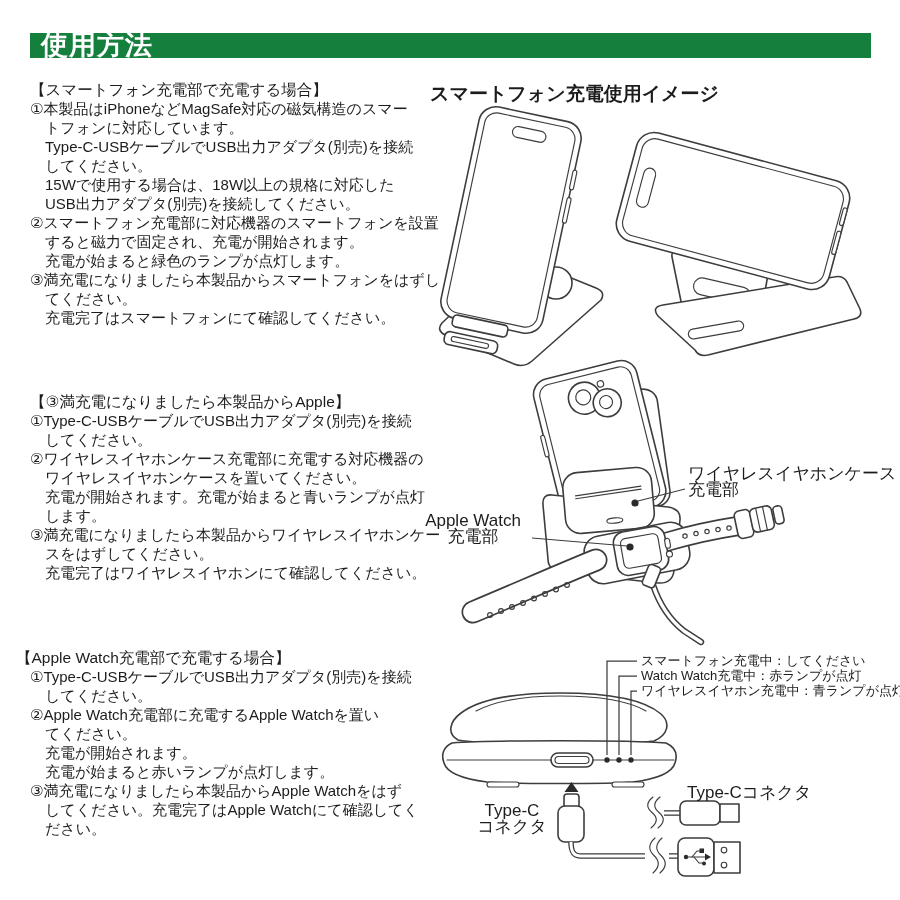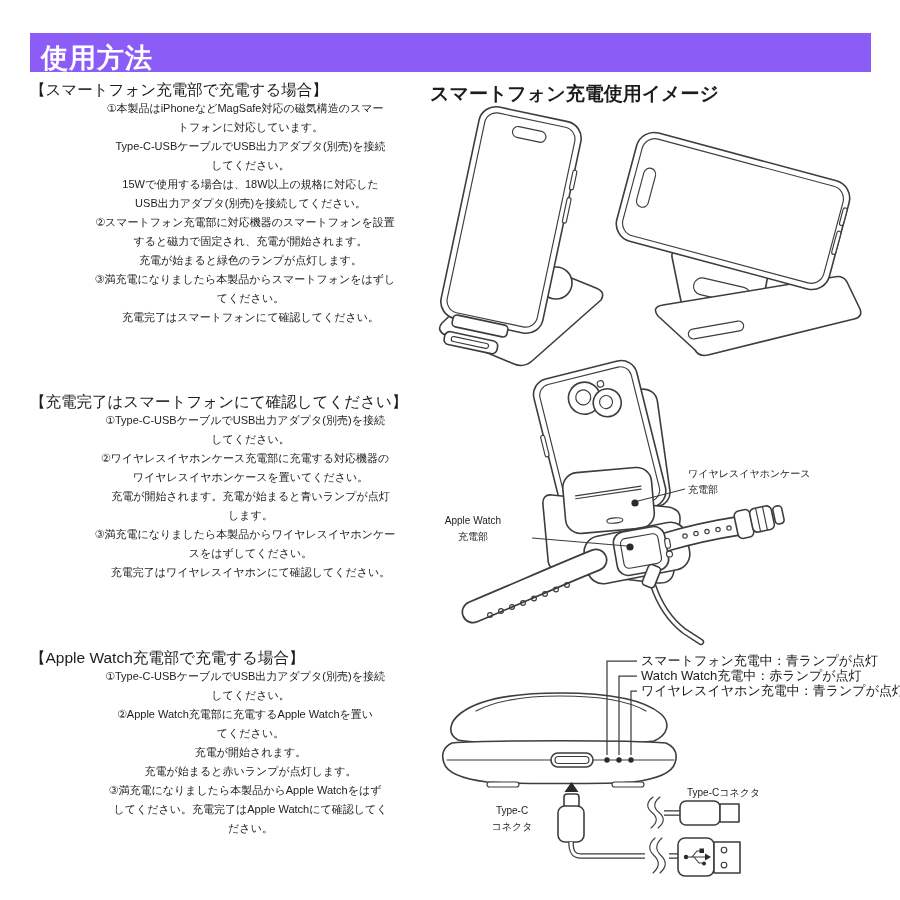--- a/index.html
+++ b/index.html
@@ -1,26 +1,26 @@
 <!DOCTYPE html>
 <html><head>
 <meta charset="utf-8">
 <style>
   html,body{margin:0;padding:0;width:900px;height:900px;background:#ffffff;overflow:hidden;}
   body{position:relative;font-family:"Liberation Sans","DejaVu Sans",sans-serif;color:#1c1c1c;}
   .abs{position:absolute;}
   
-  .header-bar{left:30px;top:33px;width:841px;height:39px;background:#8b5cf6;display:flex;align-items:flex-end;}
+  .header-bar{left:30px;top:33px;width:841px;height:25px;background:#15803d;display:flex;align-items:center;}
   .header-title{color:#ffffff;font-size:27px;font-weight:700;padding-left:11px;letter-spacing:1px;line-height:1;}
   
   .sec-heading{font-size:15.5px;line-height:19px;white-space:pre-line;text-align:center;}
-  .sec-body{font-size:11px;line-height:19px;white-space:pre-line;text-align:center;}
+  .sec-body{font-size:15px;line-height:19px;white-space:pre-line;}
   
   .illus-heading{font-size:19px;font-weight:700;}
-  .callout{font-size:10px;line-height:16px;white-space:pre-line;}
+  .callout{font-size:17px;line-height:16px;white-space:pre-line;}
   .callout.right{text-align:center;}
   .led-label{font-size:13px;line-height:14px;white-space:nowrap;}
   svg{position:absolute;left:0;top:0;pointer-events:none;}
   .art{stroke:#3d3d3d;stroke-width:1.6;fill:none;stroke-linejoin:round;stroke-linecap:round;}
   .thin{stroke-width:1.15;}
   .f{fill:#ffffff;}
   .lead{stroke:#3d3d3d;stroke-width:1.25;fill:none;}
   .dk{fill:#2a2a2a;stroke:none;}
 </style>
 </head>
@@ -211,48 +211,48 @@
 　してください。
 　15Wで使用する場合は、18W以上の規格に対応した
 　USB出力アダプタ(別売)を接続してください。
 ②スマートフォン充電部に対応機器のスマートフォンを設置
 　すると磁力で固定され、充電が開始されます。
 　充電が始まると緑色のランプが点灯します。
 ③満充電になりましたら本製品からスマートフォンをはずし
 　てください。
 　充電完了はスマートフォンにて確認してください。</div>
 
-<div class="abs sec-heading" style="left:30px;top:392px;">【充電完了はスマートフォンにて確認してください】</div>
+<div class="abs sec-heading" style="left:30px;top:392px;">【③満充電になりましたら本製品からApple】</div>
 <div class="abs sec-body" style="left:30px;top:411px;width:430px;">①Type-C-USBケーブルでUSB出力アダプタ(別売)を接続
 　してください。
 ②ワイヤレスイヤホンケース充電部に充電する対応機器の
 　ワイヤレスイヤホンケースを置いてください。
 　充電が開始されます。充電が始まると青いランプが点灯
 　します。
 ③満充電になりましたら本製品からワイヤレスイヤホンケー
 　スをはずしてください。
 　充電完了はワイヤレスイヤホンにて確認してください。</div>
 
-<div class="abs sec-heading" style="left:30px;top:648px;">【Apple Watch充電部で充電する場合】</div>
+<div class="abs sec-heading" style="left:16px;top:648px;">【Apple Watch充電部で充電する場合】</div>
 <div class="abs sec-body" style="left:30px;top:667px;width:430px;">①Type-C-USBケーブルでUSB出力アダプタ(別売)を接続
 　してください。
 ②Apple Watch充電部に充電するApple Watchを置い
 　てください。
 　充電が開始されます。
 　充電が始まると赤いランプが点灯します。
 ③満充電になりましたら本製品からApple Watchをはず
 　してください。充電完了はApple Watchにて確認してく
 　ださい。</div>
 
 <div class="abs illus-heading" style="left:430px;top:81px;">スマートフォン充電使用イメージ</div>
 
 <div class="abs callout" style="left:688px;top:466px;">ワイヤレスイヤホンケース
 充電部</div>
 <div class="abs callout right" style="left:418px;top:513px;width:110px;">Apple Watch
 充電部</div>
 
-<div class="abs led-label" style="left:641px;top:654px;">スマートフォン充電中：青ランプが点灯</div>
+<div class="abs led-label" style="left:641px;top:654px;">スマートフォン充電中：してください</div>
 <div class="abs led-label" style="left:641px;top:669px;">Watch Watch充電中：赤ランプが点灯</div>
 <div class="abs led-label" style="left:641px;top:684px;">ワイヤレスイヤホン充電中：青ランプが点灯</div>
 
 <div class="abs callout right" style="left:468px;top:803px;width:88px;">Type-C
 コネクタ</div>
 <div class="abs callout" style="left:664px;top:785px;margin-left:23px;">Type-Cコネクタ</div>
 
 </body></html>

